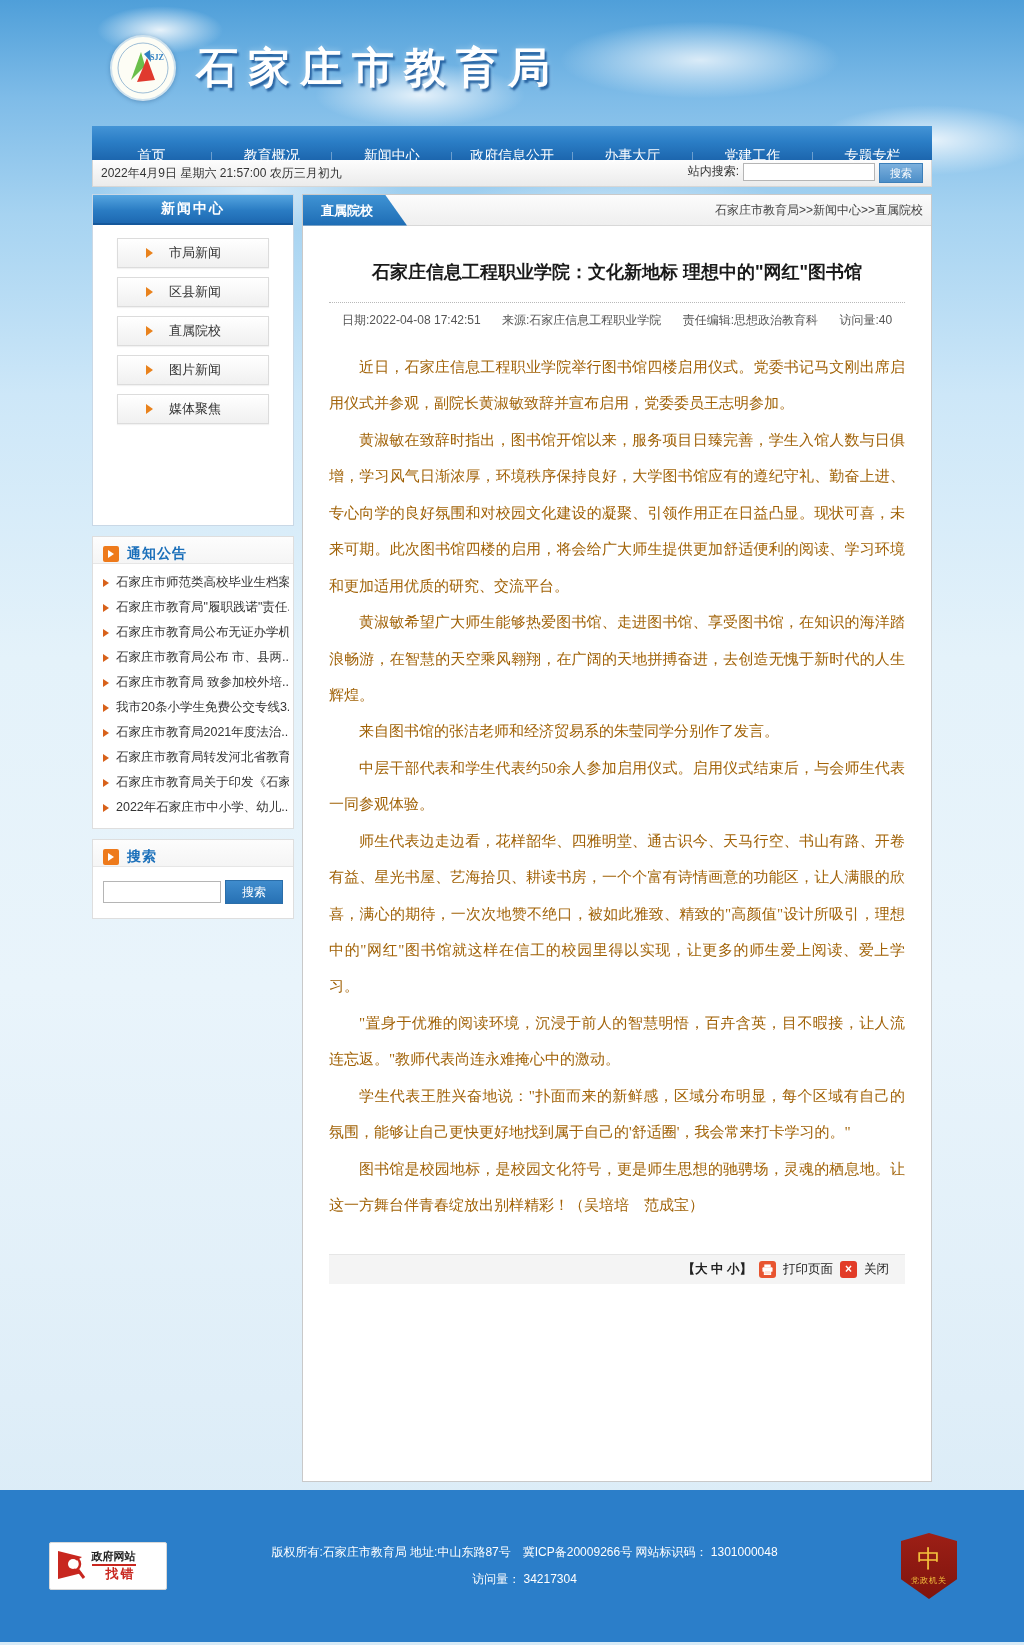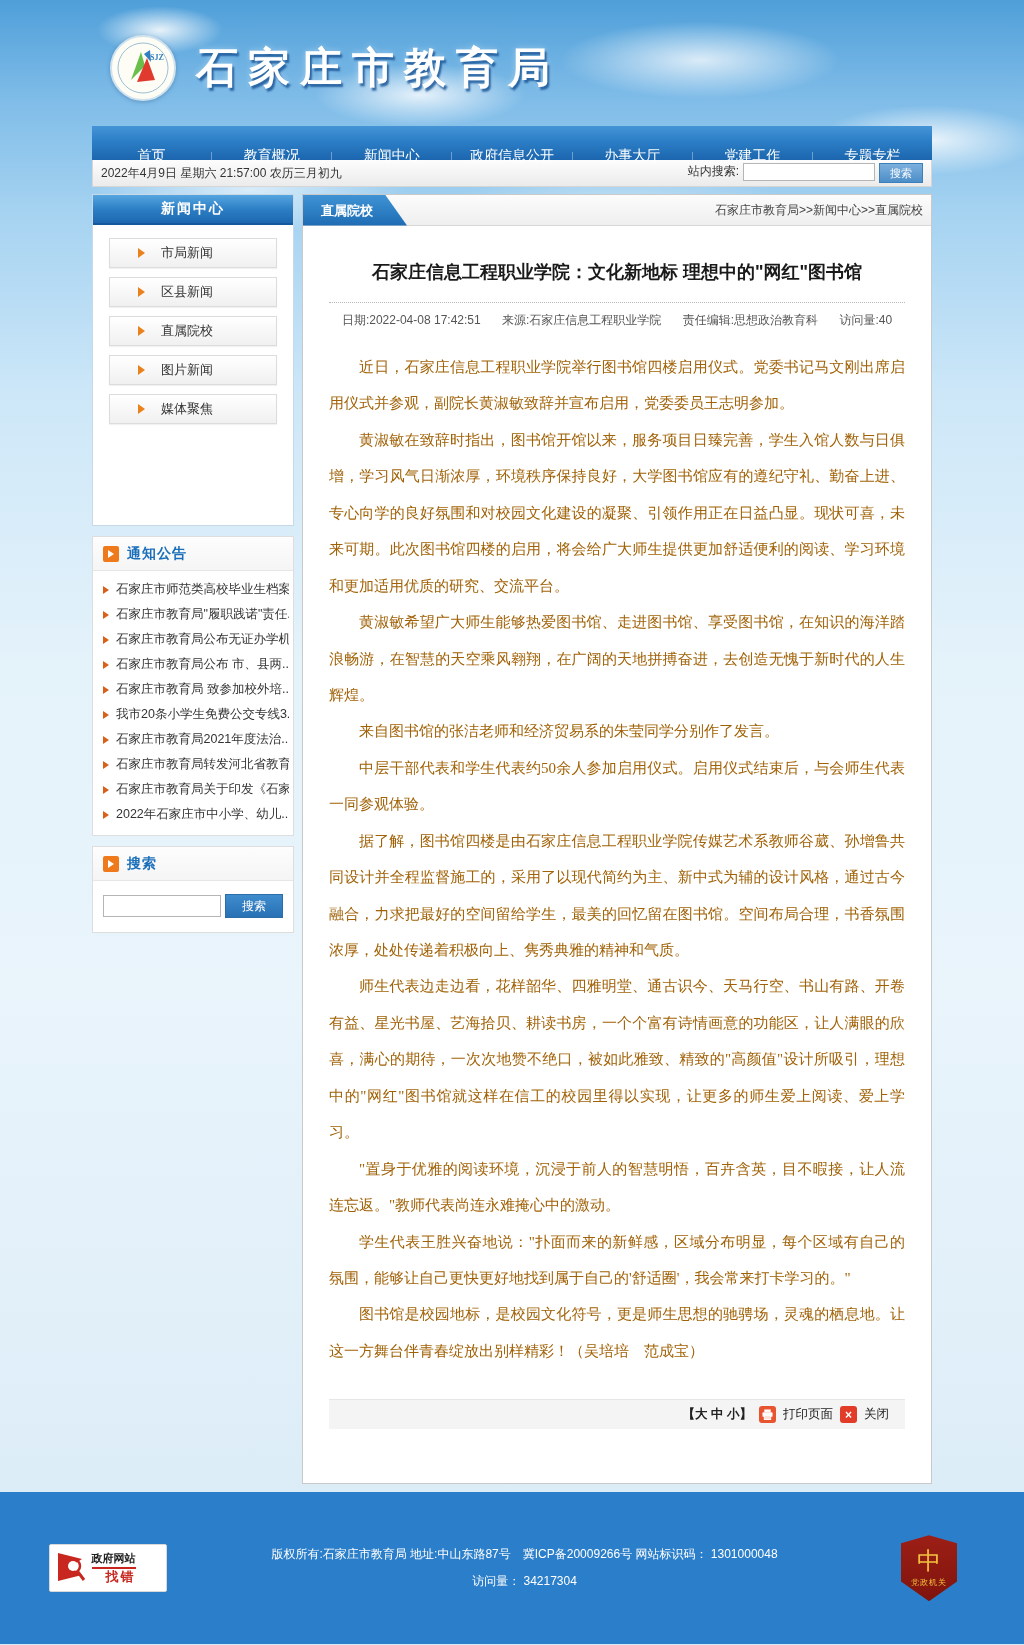--- a/index.html
+++ b/index.html
@@ -43,26 +43,26 @@
     background:linear-gradient(180deg,#7cb0dd,#4c8ec8); cursor:pointer; }
 
   
   .main { display:flex; gap:8px; margin-top:7px; align-items:flex-start; }
   .sidebar { width:202px; flex:none; }
   .box { background:#fff; border:1px solid #c9d8e6; margin-bottom:10px; }
   .news-head { height:30px; background:linear-gradient(180deg,#55a5e0 0%,#2a7cc3 55%,#1d68b1 100%);
     color:#fff; font-weight:bold; font-size:14px; display:flex; align-items:center; justify-content:center;
     letter-spacing:2px; border-bottom:2px solid #15589b; }
   .news-body { padding:4px 0 92px; }
-  .menu-item { margin:9px 16px; height:30px; border:1px solid #dcdcdc; background:linear-gradient(180deg,#ffffff,#f0f0f0);
+  .menu-item { margin:9px 24px; height:30px; border:1px solid #dcdcdc; background:linear-gradient(180deg,#ffffff,#f0f0f0);
     display:flex; align-items:center; font-size:13px; color:#333; cursor:pointer; box-shadow:0 1px 1px rgba(0,0,0,.05); }
   .tri { width:0; height:0; border-left:7px solid #e9821c; border-top:5px solid transparent;
     border-bottom:5px solid transparent; margin:0 16px 0 28px; flex:none; }
   .box2 { border:1px solid #dedede; }
-  .sec-head { display:flex; align-items:center; gap:8px; padding:8px 10px 7px; border-bottom:1px solid #e6e6e6;
+  .sec-head { display:flex; align-items:center; gap:8px; padding:8px 10px 0; border-bottom:1px solid #e6e6e6;
     background:linear-gradient(180deg,#fdfdfd,#f5f5f5); }
   .sec-icon { width:16px; height:16px; background:#ee7a1b; border-radius:2px; flex:none;
     display:flex; align-items:center; justify-content:center; }
   .sec-icon i { display:block; width:0; height:0; border-left:6px solid #fff; border-top:4px solid transparent; border-bottom:4px solid transparent; }
   .sec-title { color:#1a6fba; font-weight:bold; font-size:14px; letter-spacing:1px; }
   .notice-list { padding:6px 4px 8px; }
   .notice-item { display:flex; align-items:center; gap:7px; padding:4px 6px; font-size:12.5px; color:#333;
     white-space:nowrap; overflow:hidden; cursor:pointer; }
   .bullet { width:0; height:0; border-left:6px solid #d8611a; border-top:4px solid transparent;
     border-bottom:4px solid transparent; flex:none; }
@@ -260,21 +260,20 @@
             <span>日期:2022-04-08 17:42:51</span>
             <span>来源:石家庄信息工程职业学院</span>
             <span>责任编辑:思想政治教育科</span>
             <span>访问量:40</span>
           </div>
           <p class="para">近日，石家庄信息工程职业学院举行图书馆四楼启用仪式。党委书记马文刚出席启用仪式并参观，副院长黄淑敏致辞并宣布启用，党委委员王志明参加。</p>
           <p class="para">黄淑敏在致辞时指出，图书馆开馆以来，服务项目日臻完善，学生入馆人数与日俱增，学习风气日渐浓厚，环境秩序保持良好，大学图书馆应有的遵纪守礼、勤奋上进、专心向学的良好氛围和对校园文化建设的凝聚、引领作用正在日益凸显。现状可喜，未来可期。此次图书馆四楼的启用，将会给广大师生提供更加舒适便利的阅读、学习环境和更加适用优质的研究、交流平台。</p>
           <p class="para">黄淑敏希望广大师生能够热爱图书馆、走进图书馆、享受图书馆，在知识的海洋踏浪畅游，在智慧的天空乘风翱翔，在广阔的天地拼搏奋进，去创造无愧于新时代的人生辉煌。</p>
           <p class="para">来自图书馆的张洁老师和经济贸易系的朱莹同学分别作了发言。</p>
           <p class="para">中层干部代表和学生代表约50余人参加启用仪式。启用仪式结束后，与会师生代表一同参观体验。</p>
-          <p class="para">据了解，图书馆四楼是由石家庄信息工程职业学院传媒艺术系教师谷葳、孙增鲁共同设计并全程监督施工的，采用了以现代简约为主、新中式为辅的设计风格，通过古今融合，力求把最好的空间留给学生，最美的回忆留在图书馆。空间布局合理，书香氛围浓厚，处处传递着积极向上、隽秀典雅的精神和气质。</p>
           <p class="para">师生代表边走边看，花样韶华、四雅明堂、通古识今、天马行空、书山有路、开卷有益、星光书屋、艺海拾贝、耕读书房，一个个富有诗情画意的功能区，让人满眼的欣喜，满心的期待，一次次地赞不绝口，被如此雅致、精致的"高颜值"设计所吸引，理想中的"网红"图书馆就这样在信工的校园里得以实现，让更多的师生爱上阅读、爱上学习。</p>
           <p class="para">"置身于优雅的阅读环境，沉浸于前人的智慧明悟，百卉含英，目不暇接，让人流连忘返。"教师代表尚连永难掩心中的激动。</p>
           <p class="para">学生代表王胜兴奋地说："扑面而来的新鲜感，区域分布明显，每个区域有自己的氛围，能够让自己更快更好地找到属于自己的'舒适圈'，我会常来打卡学习的。"</p>
           <p class="para">图书馆是校园地标，是校园文化符号，更是师生思想的驰骋场，灵魂的栖息地。让这一方舞台伴青春绽放出别样精彩！（吴培培　范成宝）</p>
 
           <div class="toolbar">
             <span class="size-ctrl">【大 中 小】</span>
             <span class="tool-icon print-icon">
               <svg width="11" height="11" viewBox="0 0 12 12">
                   <rect x="2.5" y="0.5" width="7" height="3" fill="#fff"></rect>

